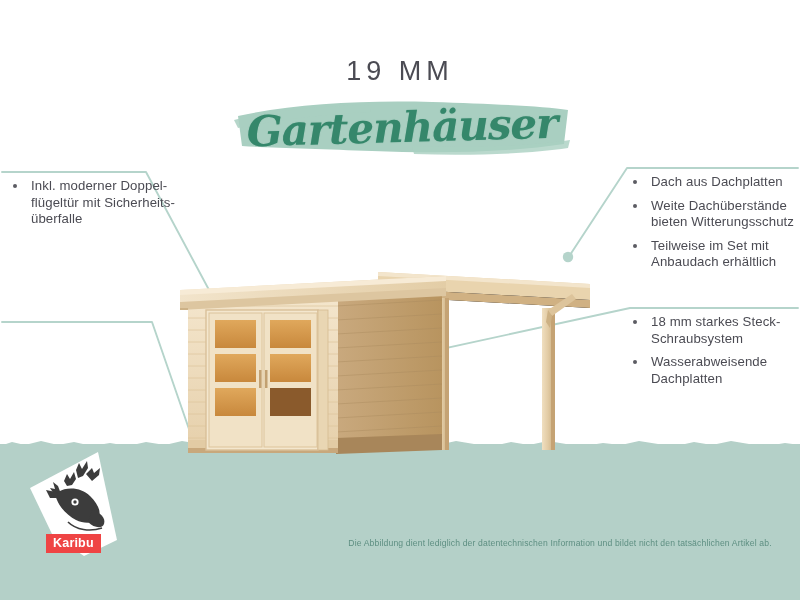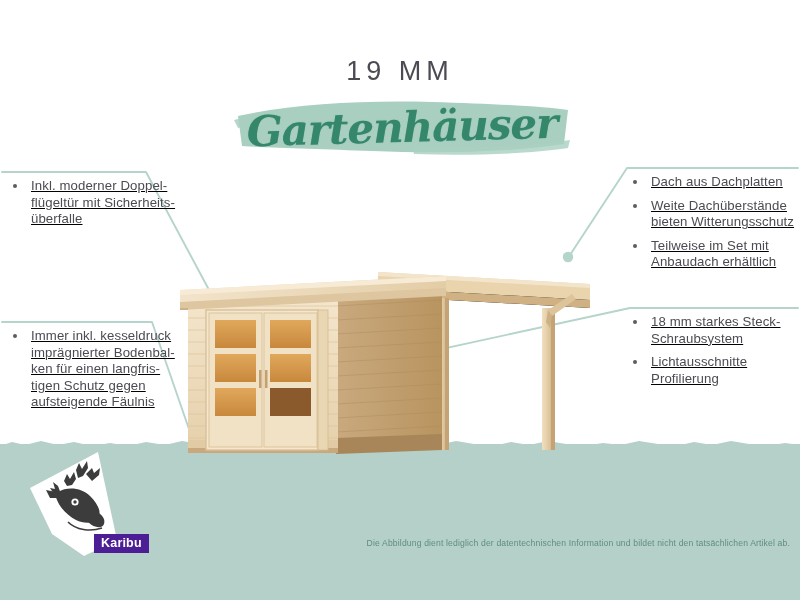--- a/index.html
+++ b/index.html
@@ -34,21 +34,21 @@
     display:flex;align-items:center;justify-content:center;
     font-family:"DejaVu Serif", serif;
     font-style:italic;font-weight:700;
     font-size:42px;color:#35876b;
     letter-spacing:-1px;
     transform:rotate(-1.6deg);
     text-shadow:0 0 1px rgba(53,135,107,.35);
   }
 
   
-  .callout{position:absolute;text-decoration:underline;}
+  .callout{position:absolute;}
   .callout ul{list-style:none;margin:0;padding:0;}
   .callout li{
     position:relative;
     color:#4b4b53;
     font-size:13.2px;
     line-height:16.6px;
     margin-bottom:7px;
     padding-left:23px;
     letter-spacing:.1px;
   }
@@ -64,32 +64,31 @@
   
   .lines{position:absolute;left:0;top:0;width:800px;height:600px;}
 
   
   .shed{position:absolute;left:180px;top:250px;width:420px;height:205px;}
 
   
   .logo{position:absolute;left:22px;top:448px;width:105px;height:110px;}
   .logo-text{
     position:absolute;left:46px;top:534px;
-    background:#4c1d95;color:#ffffff;
+    background:#ef4444;color:#ffffff;
     font-size:12.5px;font-weight:700;
     padding:2px 7px 3px 7px;
     letter-spacing:.2px;
     font-family:"Liberation Sans", sans-serif;
-    margin-left:48px;
   }
 
   
   .disclaimer{
     position:absolute;left:330px;top:538px;width:460px;
-    text-align:right;
+    text-align:center;
     font-size:8.6px;color:#5e8f82;letter-spacing:.15px;
   }
 </style>
 </head>
 <body>
 
 <div id="stage">
 
   <div class="ground"></div>
   <svg class="ground-edge" viewBox="0 0 800 22" preserveAspectRatio="none">
@@ -247,38 +246,33 @@
       <polygon points="0,58 0,60 8,60 8,58" fill="#cdb287"></polygon>
     </g>
   </svg>
 
   <div class="callout" id="cal-tl">
     <ul>
       <li>Inkl. moderner Doppel-flügeltür mit Sicherheits-überfalle</li>
     </ul>
   </div>
 
-  <div class="callout" id="cal-bl">
-    <ul>
-      <li>Immer inkl. kesseldruck imprägnierter Bodenbal-ken für einen langfris-tigen Schutz gegen aufsteigende Fäulnis</li>
-    </ul>
-  </div>
 
   <div class="callout" id="cal-tr">
     <ul>
       <li>Dach aus Dachplatten</li>
       <li>Weite Dachüberstände bieten Witterungsschutz</li>
       <li>Teilweise im Set mit Anbaudach erhältlich</li>
     </ul>
   </div>
 
   <div class="callout" id="cal-br">
     <ul>
       <li>18 mm starkes Steck-Schraubsystem</li>
-      <li>Lichtausschnitte Profilierung</li>
+      <li>Wasserabweisende Dachplatten</li>
     </ul>
   </div>
 
   <svg class="logo" viewBox="0 0 105 110">
     <polygon points="8,40 76,4 95,92 62,108 30,86" fill="#ffffff"></polygon>
     <g fill="#3c3c3c">
 
       <path d="M42,33 L45,26 L48,31 L52,24 L54,31 L50,37 L45,38 Z"></path>
       <path d="M54,22 L57,15 L60,21 L65,13 L66,20 L61,28 L56,30 Z"></path>
       <path d="M64,26 L70,20 L72,25 L78,20 L77,27 L70,33 Z"></path>

